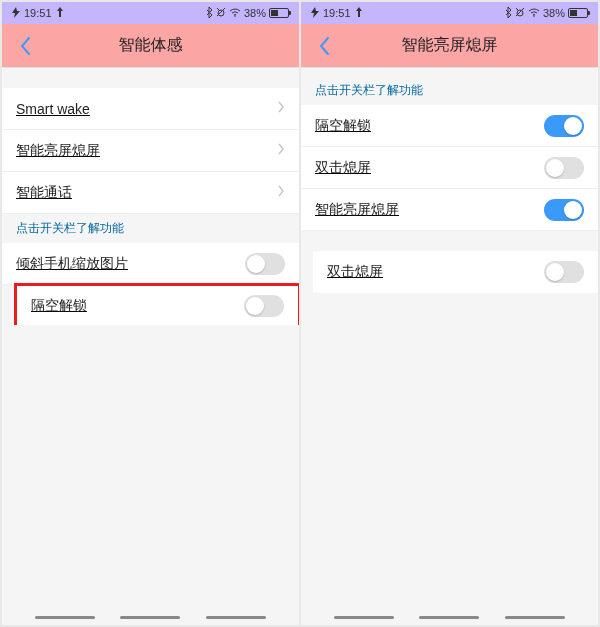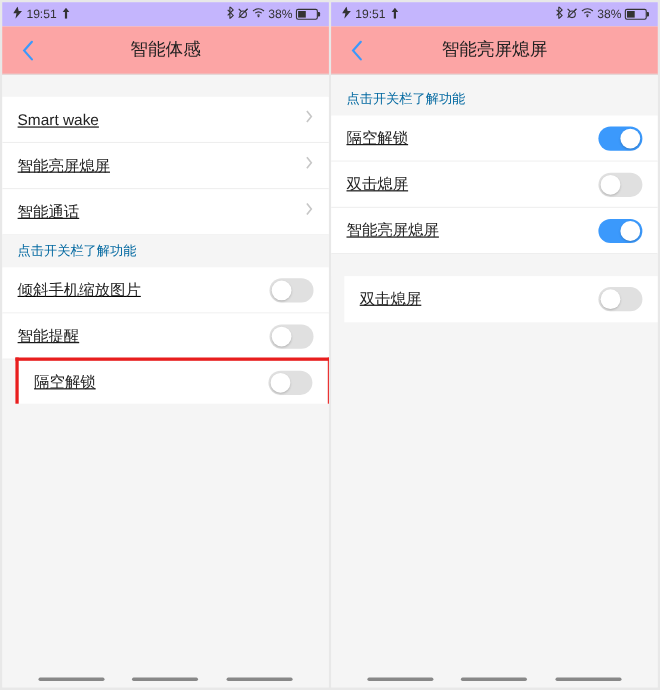--- a/index.html
+++ b/index.html
@@ -224,26 +224,20 @@
     </div>
 
     <div class="section-header">点击开关栏了解功能</div>
 
     <div class="row">
       <span class="row-label">倾斜手机缩放图片</span>
       <span class="toggle">
           <span class="toggle-knob"></span>
         </span>
     </div>
-    <div class="row">
-      <span class="row-label">智能提醒</span>
-      <span class="toggle">
-          <span class="toggle-knob"></span>
-        </span>
-    </div>
     <div class="row highlight">
       <span class="row-label">隔空解锁</span>
       <span class="toggle">
           <span class="toggle-knob"></span>
         </span>
     </div>
   </div>
 
   <div class="nav-bottom">
     <div></div>

